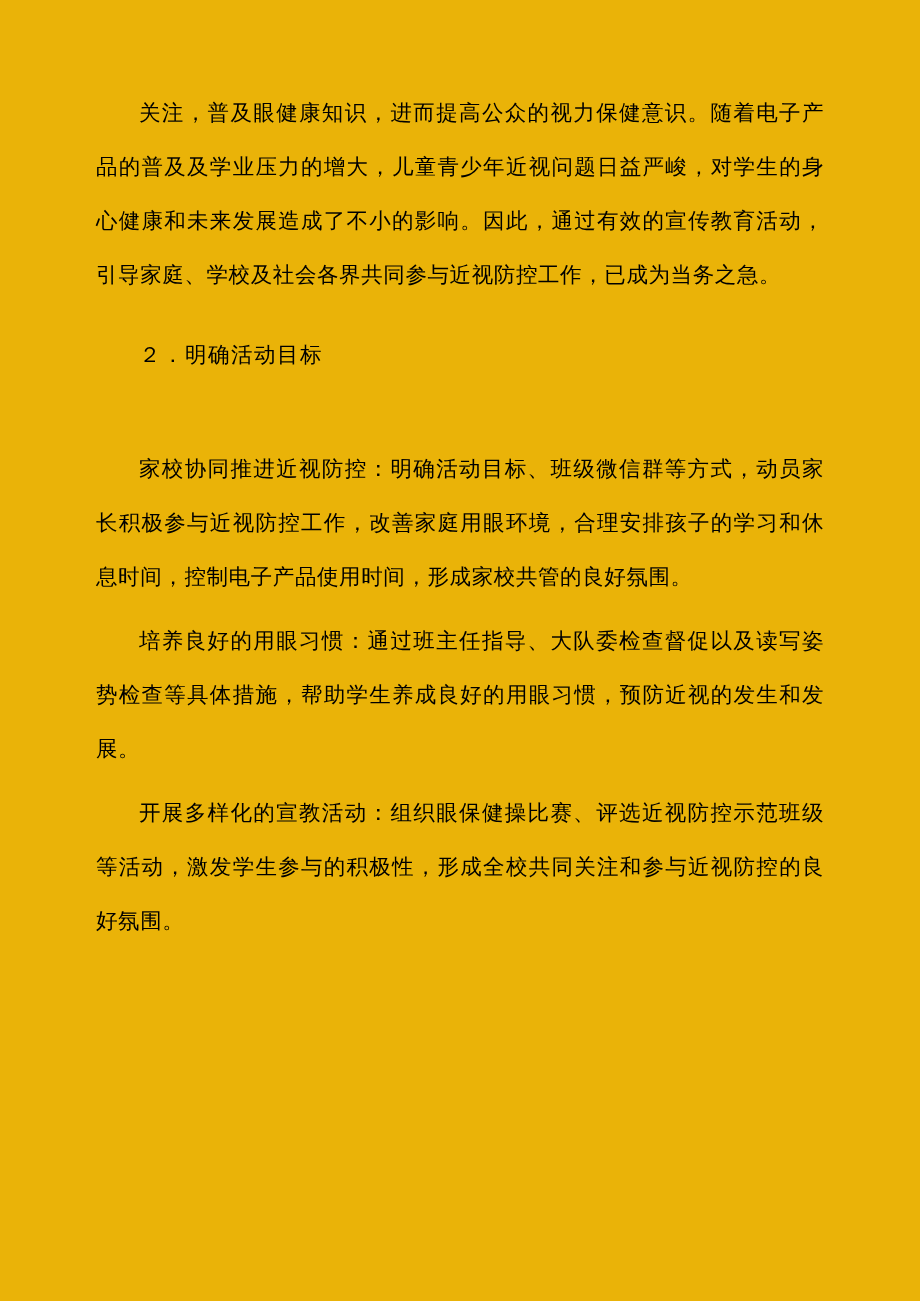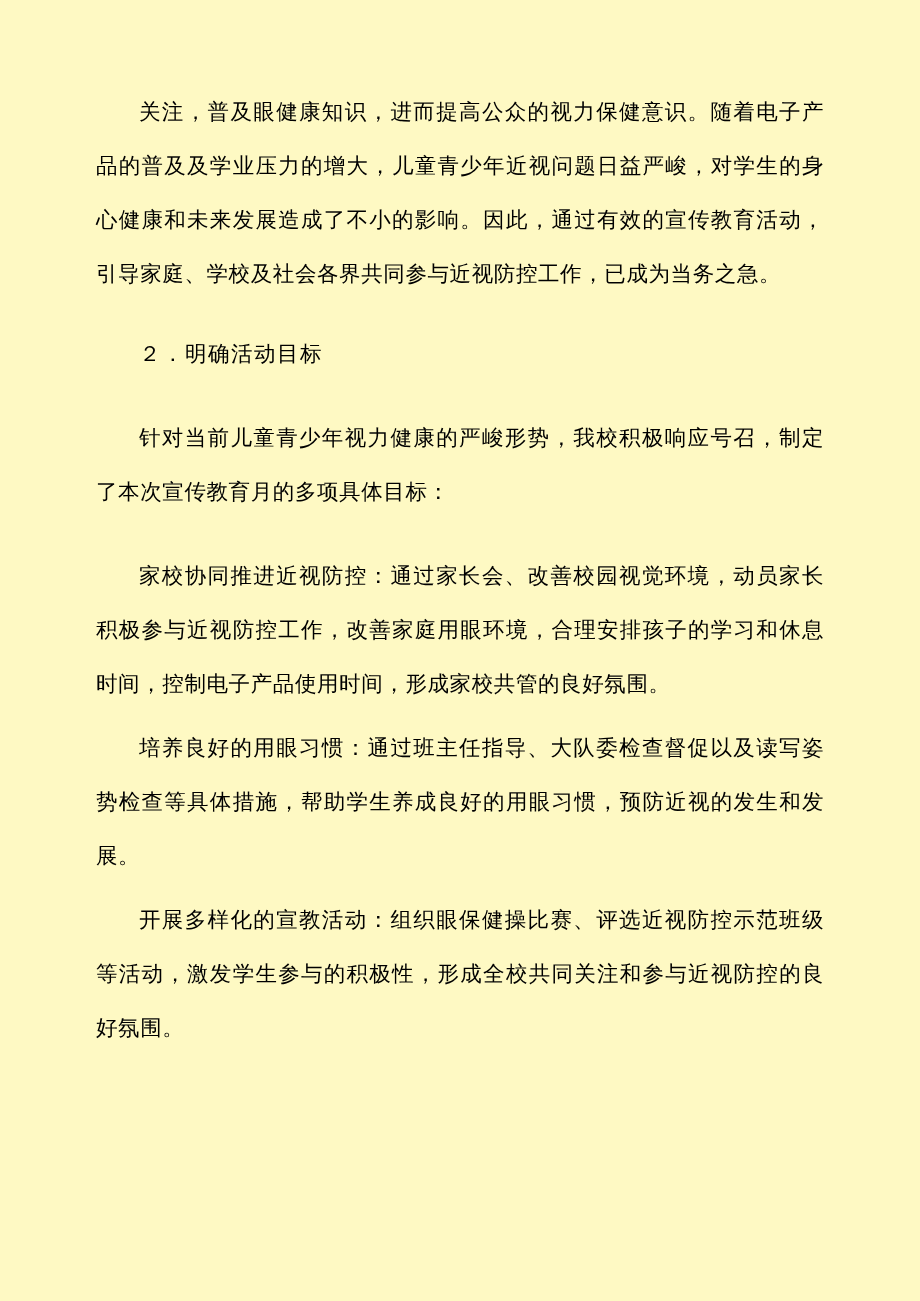--- a/index.html
+++ b/index.html
@@ -3,25 +3,25 @@
 <meta charset="utf-8">
 <style>
   html, body {
     margin: 0;
     padding: 0;
     background: #ffffff;
   }
   .page {
     width: 920px;
     height: 1301px;
-    background: #fef9c3;
+    background: #eab308;
     position: relative;
     box-sizing: border-box;
     padding: 86px 96px 40px 96px;
-    font-family: Liberation Mono, monospace;
+    font-family: Liberation Sans, sans-serif;
     color: #000000;
     overflow: hidden;
   }
   .doc-body {
     font-size: 21.5px;
     line-height: 54px;
     letter-spacing: 0.6px;
     text-align: justify;
     text-justify: inter-ideograph;
   }
@@ -47,31 +47,30 @@
   <div class="doc-body">
 
     <p class="para">关注，普及眼健康知识，进而提高公众的视力保健意识。随着电子产品的普及及学业压力的增大，儿童青少年近视问题日益严峻，对学生的身心健康和未来发展造成了不小的影响。因此，通过有效的宣传教育活动，引导家庭、学校及社会各界共同参与近视防控工作，已成为当务之急。</p>
 
     <div class="spacer-md"></div>
 
     <p class="heading">２．明确活动目标</p>
 
     <div class="spacer-lg"></div>
 
-    <p class="para">针对当前儿童青少年视力健康的严峻形势，我校积极响应号召，制定了本次宣传教育月的多项具体目标：</p>
 
     <div class="spacer-sm"></div>
 
 
     <div class="spacer-sm"></div>
 
 
     <div class="spacer-sm"></div>
 
-    <p class="para">家校协同推进近视防控：通过家长会、改善校园视觉环境，动员家长积极参与近视防控工作，改善家庭用眼环境，合理安排孩子的学习和休息时间，控制电子产品使用时间，形成家校共管的良好氛围。</p>
+    <p class="para">家校协同推进近视防控：明确活动目标、班级微信群等方式，动员家长积极参与近视防控工作，改善家庭用眼环境，合理安排孩子的学习和休息时间，控制电子产品使用时间，形成家校共管的良好氛围。</p>
 
     <div class="spacer-sm"></div>
 
     <p class="para">培养良好的用眼习惯：通过班主任指导、大队委检查督促以及读写姿势检查等具体措施，帮助学生养成良好的用眼习惯，预防近视的发生和发展。</p>
 
     <div class="spacer-sm"></div>
 
     <p class="para">开展多样化的宣教活动：组织眼保健操比赛、评选近视防控示范班级等活动，激发学生参与的积极性，形成全校共同关注和参与近视防控的良好氛围。</p>
 
   </div>

